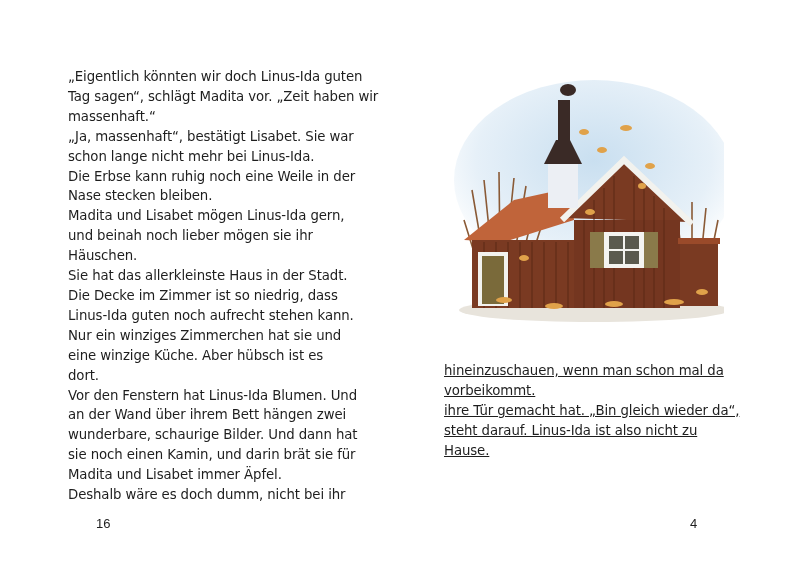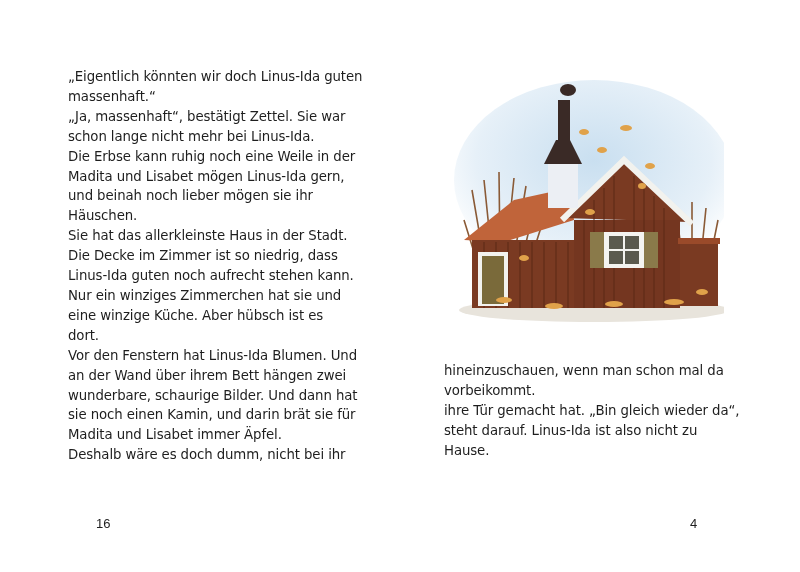--- a/index.html
+++ b/index.html
@@ -8,36 +8,38 @@
     font-family: "DejaVu Sans", sans-serif; color: #1e1e1e;
   }
   .page { position: absolute; top: 8px; height: 572px; }
   .page-left { left: 0; width: 400px; }
   .page-right { left: 400px; width: 400px; }
   .text-col {
     position: absolute; font-size: 13.3px; line-height: 19.9px; letter-spacing: -0.1px;
   }
   .text-col .line { display: block; white-space: nowrap; }
   .left-col { left: 68px; top: 59px; }
-  .right-col { left: 44px; top: 353px; }
+  .right-col { left: 44px; top: 353px; text-decoration: underline; }
   .page-num { position: absolute; top: 508px; font-size: 13px; font-family: Liberation Sans, sans-serif; }
   .num-left { left: 96px; }
   .num-right { left: 290px; }
   .illustration { position: absolute; left: 44px; top: 62px; width: 280px; height: 258px; }
 </style>
 </head>
 <body>
 
 <div class="page page-left">
   <div class="text-col left-col">
     <span class="line">„Eigentlich könnten wir doch Linus-Ida guten</span>
+    <span class="line">Tag sagen“, schlägt Madita vor. „Zeit haben wir</span>
     <span class="line">massenhaft.“</span>
-    <span class="line">„Ja, massenhaft“, bestätigt Zettel. Sie war</span>
+    <span class="line">„Ja, massenhaft“, bestätigt Lisabet. Sie war</span>
     <span class="line">schon lange nicht mehr bei Linus-Ida.</span>
     <span class="line">Die Erbse kann ruhig noch eine Weile in der</span>
+    <span class="line">Nase stecken bleiben.</span>
     <span class="line">Madita und Lisabet mögen Linus-Ida gern,</span>
     <span class="line">und beinah noch lieber mögen sie ihr</span>
     <span class="line">Häuschen.</span>
     <span class="line">Sie hat das allerkleinste Haus in der Stadt.</span>
     <span class="line">Die Decke im Zimmer ist so niedrig, dass</span>
     <span class="line">Linus-Ida guten noch aufrecht stehen kann.</span>
     <span class="line">Nur ein winziges Zimmerchen hat sie und</span>
     <span class="line">eine winzige Küche. Aber hübsch ist es</span>
     <span class="line">dort.</span>
     <span class="line">Vor den Fenstern hat Linus-Ida Blumen. Und</span>

